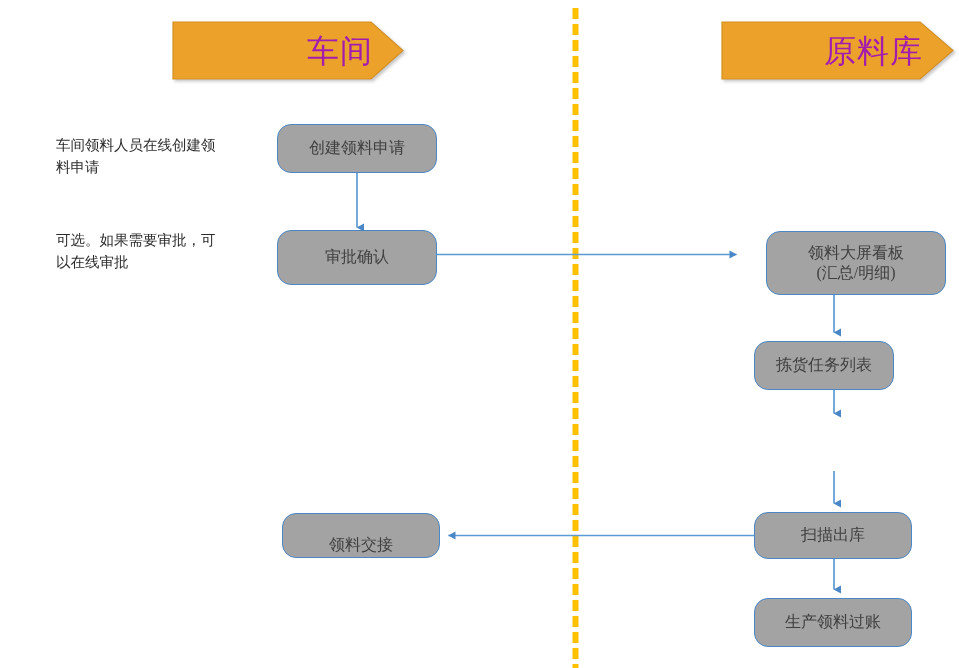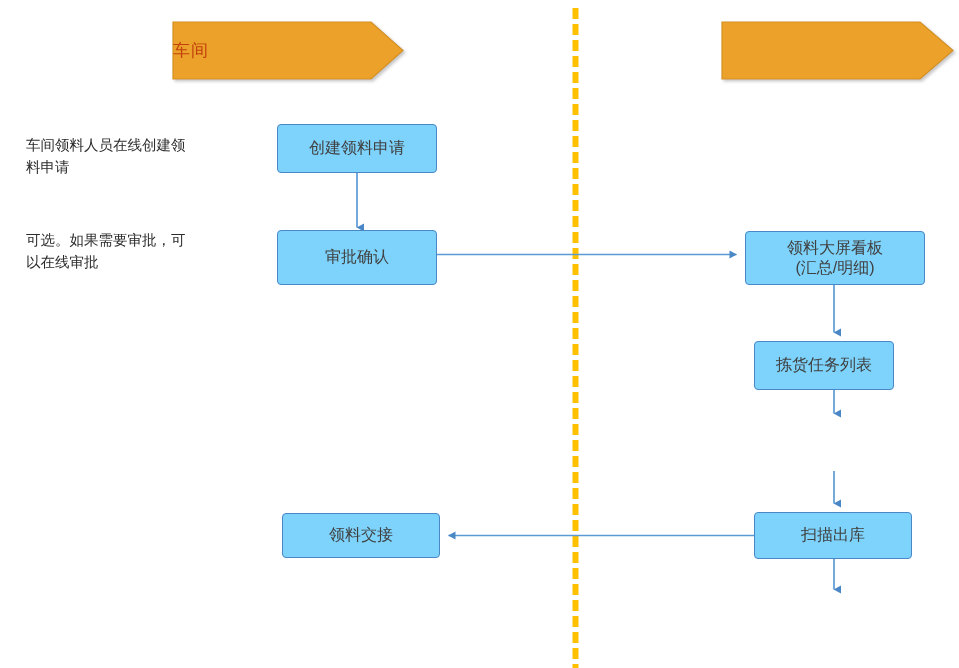--- a/index.html
+++ b/index.html
@@ -29,57 +29,58 @@
   
   .banner {
     position: absolute;
     display: flex;
     align-items: center;
     justify-content: center;
   }
   .banner .banner-label {
     position: relative;
     z-index: 2;
-    color: #c2410c;
-    font-size: 17px;
+    color: #a21caf;
+    font-size: 32px;
     line-height: 1;
     letter-spacing: 1px;
     white-space: nowrap;
-    text-align: left;
+    text-align: right;
     width: 100%;
     padding-right: 30px;
     box-sizing: border-box;
   }
   
   .node {
     position: absolute;
     box-sizing: border-box;
     border: 1.3px solid #4a87c6;
-    border-radius: 4px;
-    background: #7dd3fc;
+    border-radius: 14px;
+    background: #a3a3a3;
     display: flex;
     align-items: center;
     justify-content: center;
     text-align: center;
     color: #404040;
     font-size: 16px;
     line-height: 1.28;
     padding: 2px 6px;
   }
   .node .node-label {
     display: block;
     white-space: pre-line;
   }
   
   .note {
     position: absolute;
     color: #2b2b2b;
     font-size: 14.5px;
     line-height: 1.55;
     white-space: pre-line;
+    margin-left: 30px;
   }
 </style>
 </head>
 <body>
 
 <div id="canvas">
 
   <svg class="layer" viewBox="0 0 959 668" xmlns="http://www.w3.org/2000/svg">
     <defs>
       <marker id="arrow-down" markerWidth="10" markerHeight="10" refX="5" refY="8.4" orient="auto" markerUnits="userSpaceOnUse">
@@ -112,46 +113,52 @@
     <line x1="834" y1="471" x2="834" y2="503.5" stroke="#5b9bd5" stroke-width="1.7" marker-end="url(#arrow-down)"></line>
 
     <line x1="754" y1="535.5" x2="448.5" y2="535.5" stroke="#5b9bd5" stroke-width="1.7" marker-end="url(#arrow-left)"></line>
 
     <line x1="834" y1="559" x2="834" y2="589.5" stroke="#5b9bd5" stroke-width="1.7" marker-end="url(#arrow-down)"></line>
   </svg>
 
   <div class="banner" style="left:173px; top:22px; width:230px; height:57px;">
     <span class="banner-label">车间</span>
   </div>
+  <div class="banner" style="left:722px; top:22px; width:231px; height:57px;">
+    <span class="banner-label">原料库</span>
+  </div>
 
   <div class="note" style="left:26px; top:134px; width:215px;">车间领料人员在线创建领
 料申请</div>
   <div class="note" style="left:26px; top:229px; width:215px;">可选。如果需要审批，可
 以在线审批</div>
 
   <div class="node" style="left:277px; top:124px; width:160px; height:49px;">
     <span class="node-label">创建领料申请</span>
   </div>
 
   <div class="node" style="left:277px; top:230px; width:160px; height:55px;">
     <span class="node-label">审批确认</span>
   </div>
 
-  <div class="node" style="left:282px; top:513px; width:158px; height:45px;">
+  <div class="node" style="left:282px; top:513px; width:158px; height:45px;align-items:flex-end;">
     <span class="node-label">领料交接</span>
   </div>
 
-  <div class="node" style="left:745px; top:231px; width:180px; height:54px;">
+  <div class="node" style="left:766px; top:231px; width:180px; height:64px;font-family:Liberation Serif, serif;">
     <span class="node-label">领料大屏看板
 (汇总/明细)</span>
   </div>
 
   <div class="node" style="left:754px; top:341px; width:140px; height:49px;">
     <span class="node-label">拣货任务列表</span>
   </div>
 
 
   <div class="node" style="left:754px; top:512px; width:158px; height:47px;text-align:right;">
     <span class="node-label">扫描出库</span>
   </div>
 
+  <div class="node" style="left:754px; top:598px; width:158px; height:49px;">
+    <span class="node-label">生产领料过账</span>
+  </div>
 
 </div>
 
 </body></html>

